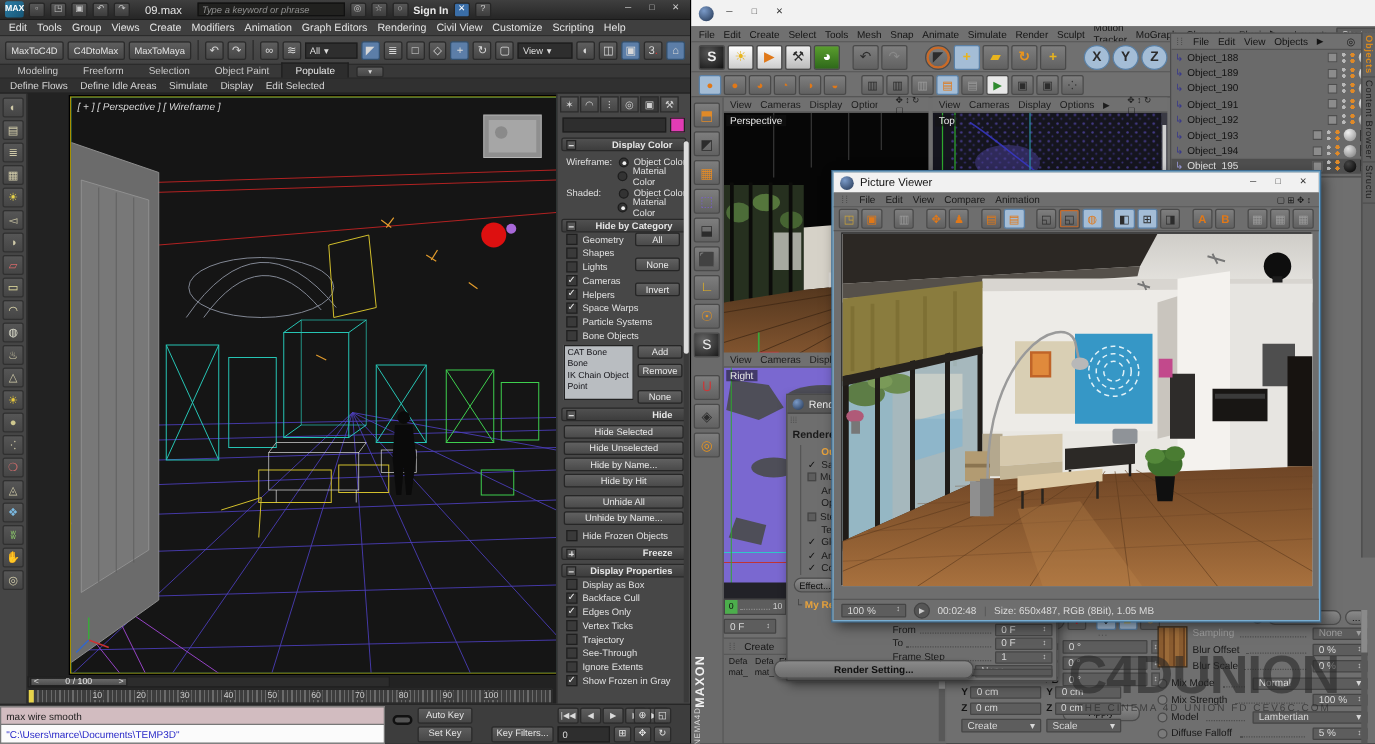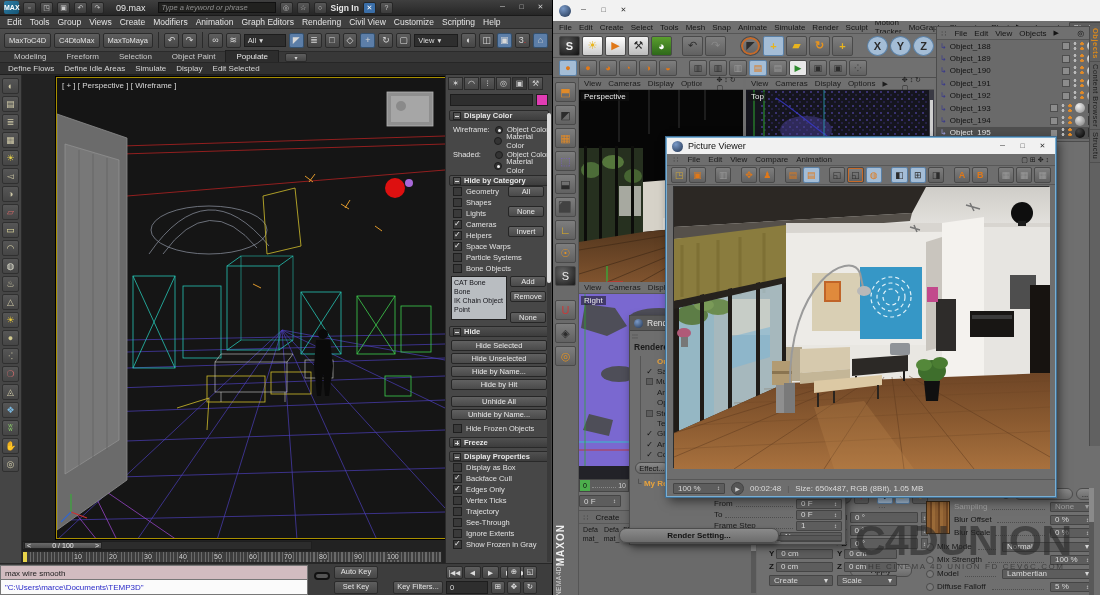--- a/index.html
+++ b/index.html
@@ -25,32 +25,32 @@
   .ibtn.on{background:#5c7ea8;border-color:#33506e;}
   .mwell{height:13px;background:#2e2e2e;border:1px solid #1d1d1d;color:#ddd;font-size:7.5px;display:flex;align-items:center;padding:0 3px;gap:3px;}
   .sep{width:1px;height:16px;background:#2a2a2a;margin:0 2px;}
   .mx-rib1{left:0;top:52px;width:552px;height:11px;background:#383838;border-bottom:1px solid #262626;display:flex;align-items:flex-end;gap:0;padding:0 4px;color:#c9c9c9;font-size:8px;}
   .ribtab{padding:1px 10px;}
   .ribtab.on{background:#2d2d2d;border:1px solid #1f1f1f;border-bottom:none;color:#e8e8e8;}
   .mx-rib2{left:0;top:63px;width:552px;height:12px;background:#303030;border-bottom:1px solid #1f1f1f;display:flex;align-items:center;gap:10px;padding:0 8px;color:#d6d6d6;font-size:8px;}
   .mx-left{left:0;top:75px;width:22px;height:488px;background:#454545;border-right:1px solid #2a2a2a;display:flex;flex-direction:column;align-items:center;padding-top:3px;gap:2px;}
   .libtn{width:17px;height:16px;background:linear-gradient(#565656,#454545);border:1px solid #303030;border-radius:2px;color:#cfc9a8;font-size:9px;line-height:14px;text-align:center;}
   .mx-vpbg{left:22px;top:75px;width:423px;height:488px;background:#222;}
-  .mx-vp{left:56px;top:77px;width:468px;height:462px;border:1px solid #a88f00;outline:1px solid #000;background:#0f766e;overflow:hidden;}
+  .mx-vp{left:56px;top:77px;width:468px;height:462px;border:1px solid #a88f00;outline:1px solid #000;background:#0f766e;overflow:hidden;font-style:italic;}
   .vp-label{position:absolute;left:5px;top:3px;color:#d8d8d8;font-size:8px;z-index:3;}
   
   .mx-panel{left:445px;top:75px;width:107px;height:488px;background:#474747;border-left:1px solid #2a2a2a;overflow:hidden;}
   .ptabs{display:flex;gap:1px;padding:2px 2px;}
   .ptab{width:15px;height:13px;background:linear-gradient(#5a5a5a,#464646);border:1px solid #2b2b2b;color:#cfcfcf;font-size:8px;line-height:12px;text-align:center;}
   .ptab.on{background:#383838;}
   .roll{margin:2px 3px 0 3px;height:11px;background:linear-gradient(#505050,#3d3d3d);border:1px solid #292929;border-radius:2px;display:flex;align-items:center;color:#e6e6e6;font-size:7.5px;font-weight:bold;}
   .roll .pm{width:8px;height:8px;margin:0 3px;background:#555;border:1px solid #222;position:relative;}
   .roll .pm::before{content:"";position:absolute;left:1px;top:3px;width:4px;height:1px;background:#ddd;}
   .roll .pm.plus::after{content:"";position:absolute;left:2.5px;top:1.5px;width:1px;height:4px;background:#ddd;}
-  .roll .rt{flex:1;text-align:left;margin-right:10px;}
+  .roll .rt{flex:1;text-align:right;margin-right:10px;}
   .mrow{display:flex;align-items:center;gap:4px;font-size:7.5px;color:#e0e0e0;height:11px;padding-left:7px;}
   .mcb{width:9px;height:9px;background:#3a3a3a;border:1px solid #1f1f1f;flex:0 0 auto;position:relative;}
   .mcb i{display:none;font-style:normal;color:#f0f0f0;font-size:8px;position:absolute;left:0px;top:-2px;}
   .mcb.on i{display:block;}
   .mrad{width:8px;height:8px;border-radius:50%;background:#333;border:1px solid #1d1d1d;position:relative;flex:0 0 auto;}
   .mrad.on::after{content:"";position:absolute;left:2px;top:2px;width:3px;height:3px;border-radius:50%;background:#f2f2f2;}
   .mbtn{background:linear-gradient(#616161,#4a4a4a);border:1px solid #262626;border-radius:2px;color:#e8e8e8;font-size:7.5px;text-align:center;}
   .plist{background:#b9bdc1;border:1px solid #222;color:#15151a;font-size:7px;line-height:9px;padding:1px 2px;}
   .pscroll{position:absolute;right:1px;top:38px;width:4px;height:449px;background:#3a3a3a;}
   .pscroll::before{content:"";position:absolute;left:0;top:0;width:4px;height:170px;background:#dcdcdc;border-radius:2px;}

